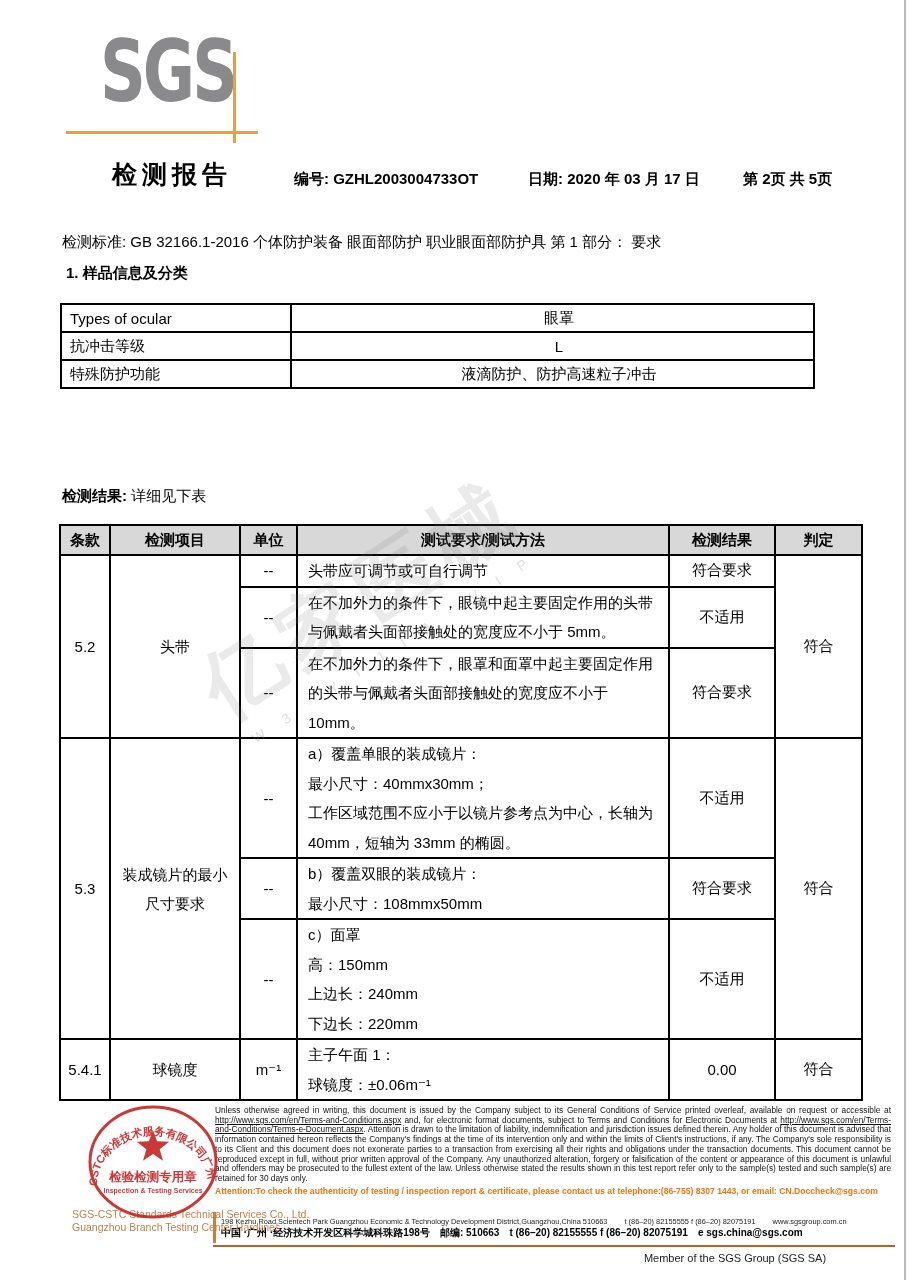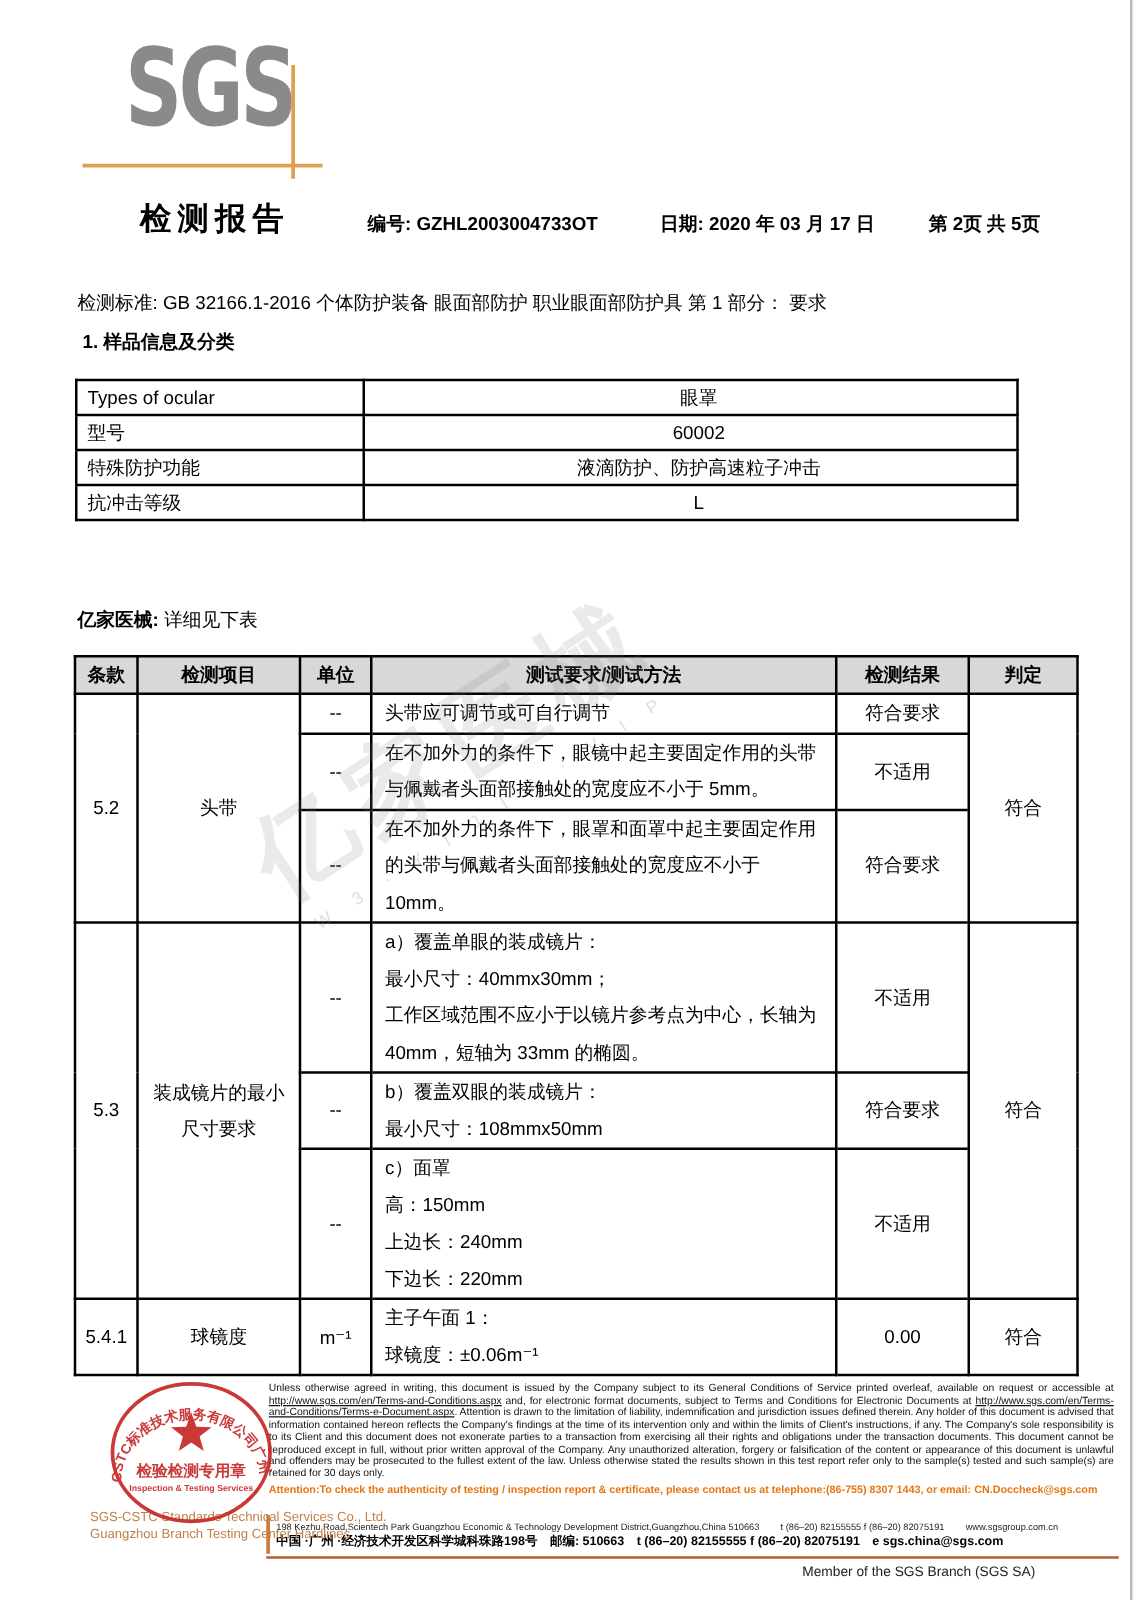--- a/index.html
+++ b/index.html
@@ -105,36 +105,32 @@
 
   <div class="abs sec1-title">1.  样品信息及分类</div>
 
   <table class="abs sample-table">
     <tbody>
       <tr>
         <td class="lbl">Types of ocular</td>
         <td class="val">眼罩</td>
       </tr>
       <tr>
-        <td class="lbl">型号</td>
-        <td class="val">60002</td>
+        <td class="lbl">抗冲击等级</td>
+        <td class="val">L</td>
       </tr>
       <tr>
         <td class="lbl">特殊防护功能</td>
         <td class="val">液滴防护、防护高速粒子冲击</td>
       </tr>
-      <tr>
-        <td class="lbl">抗冲击等级</td>
-        <td class="val">L</td>
-      </tr>
     </tbody>
   </table>
 
   <div class="abs results-note">
-    <span class="b">亿家医械:</span>
+    <span class="b">检测结果:</span>
     <span>详细见下表</span>
   </div>
 
   <table class="abs results-table">
     <colgroup>
       <col style="width:50px">
         <col style="width:130px">
         <col style="width:57px">
       <col style="width:372px">
         <col style="width:106px">
@@ -222,21 +218,21 @@
       <span>www.sgsgroup.com.cn</span>
     </div>
     <div class="addr-row2">
       <span>中国 ·广州 ·经济技术开发区科学城科珠路198号</span>
       <span>邮编: 510663</span>
       <span>t (86–20) 82155555   f (86–20) 82075191</span>
       <span>e  sgs.china@sgs.com</span>
     </div>
   </div>
   <div class="abs addr-hline"></div>
-  <div class="abs member-line">Member of the SGS Branch (SGS SA)</div>
+  <div class="abs member-line">Member of the SGS Group (SGS SA)</div>
 
   <div class="abs company-lines">
     <div>SGS-CSTC Standards Technical Services Co., Ltd.</div>
     <div>Guangzhou Branch Testing Center Hardlines</div>
   </div>
 
   <svg class="abs stamp" viewBox="0 0 140 122">
     <defs>
       <path id="stampArc" d="M 14,84 A 56,50 0 1 1 126,84" fill="none"></path>
     </defs>

